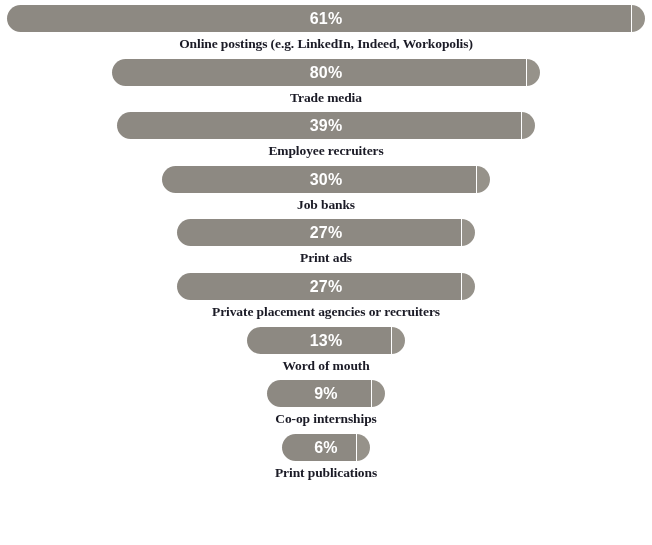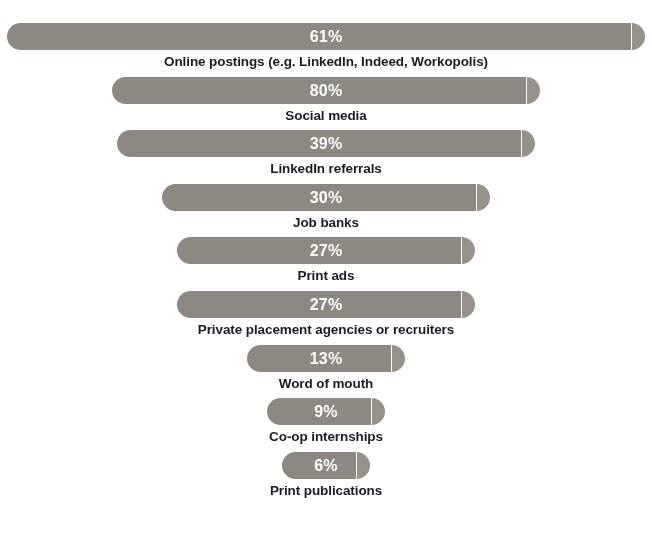--- a/index.html
+++ b/index.html
@@ -8,21 +8,21 @@
     background: #ffffff;
     width: 652px;
     height: 545px;
     overflow: hidden;
     font-family: "Liberation Sans", "DejaVu Sans", sans-serif;
   }
   #chart {
     box-sizing: border-box;
     width: 652px;
     height: 545px;
-    padding-top: 23px;
+    padding-top: 5px;
     background: #ffffff;
   }
   .row {
     height: 53.6px;
     display: flex;
     flex-direction: column;
     align-items: center;
   }
   .bar {
     height: 27px;
@@ -40,43 +40,44 @@
     letter-spacing: 0.2px;
   }
   .cat {
     margin-top: 4px;
     font-size: 13.5px;
     font-weight: 700;
     color: #1b1b26;
     letter-spacing: -0.1px;
     line-height: 16px;
     text-align: center;
+    font-family: Liberation Serif, serif;
   }
 </style>
 </head>
 <body>
 
 <div id="chart">
     <div class="row">
       <div class="bar" style="width: 638px; background: linear-gradient(to right, rgb(141, 137, 130) 0px, rgb(141, 137, 130) calc(100% - 14px), rgba(255, 255, 255, 0.55) calc(100% - 14px), rgba(255, 255, 255, 0.55) calc(100% - 13px), rgb(150, 146, 138) calc(100% - 13px), rgb(150, 146, 138) 100%);">
         <span class="pct">61%</span>
       </div>
       <div class="cat">Online postings (e.g. LinkedIn, Indeed, Workopolis)</div>
     </div>
     <div class="row">
       <div class="bar" style="width: 428px; background: linear-gradient(to right, rgb(141, 137, 130) 0px, rgb(141, 137, 130) calc(100% - 14px), rgba(255, 255, 255, 0.55) calc(100% - 14px), rgba(255, 255, 255, 0.55) calc(100% - 13px), rgb(150, 146, 138) calc(100% - 13px), rgb(150, 146, 138) 100%);">
         <span class="pct">80%</span>
       </div>
-      <div class="cat">Social media</div>
+      <div class="cat">Trade media</div>
     </div>
     <div class="row">
       <div class="bar" style="width: 418px; background: linear-gradient(to right, rgb(141, 137, 130) 0px, rgb(141, 137, 130) calc(100% - 14px), rgba(255, 255, 255, 0.55) calc(100% - 14px), rgba(255, 255, 255, 0.55) calc(100% - 13px), rgb(150, 146, 138) calc(100% - 13px), rgb(150, 146, 138) 100%);">
         <span class="pct">39%</span>
       </div>
-      <div class="cat">LinkedIn referrals</div>
+      <div class="cat">Employee recruiters</div>
     </div>
     <div class="row">
       <div class="bar" style="width: 328px; background: linear-gradient(to right, rgb(141, 137, 130) 0px, rgb(141, 137, 130) calc(100% - 14px), rgba(255, 255, 255, 0.55) calc(100% - 14px), rgba(255, 255, 255, 0.55) calc(100% - 13px), rgb(150, 146, 138) calc(100% - 13px), rgb(150, 146, 138) 100%);">
         <span class="pct">30%</span>
       </div>
       <div class="cat">Job banks</div>
     </div>
     <div class="row">
       <div class="bar" style="width: 298px; background: linear-gradient(to right, rgb(141, 137, 130) 0px, rgb(141, 137, 130) calc(100% - 14px), rgba(255, 255, 255, 0.55) calc(100% - 14px), rgba(255, 255, 255, 0.55) calc(100% - 13px), rgb(150, 146, 138) calc(100% - 13px), rgb(150, 146, 138) 100%);">
         <span class="pct">27%</span>

